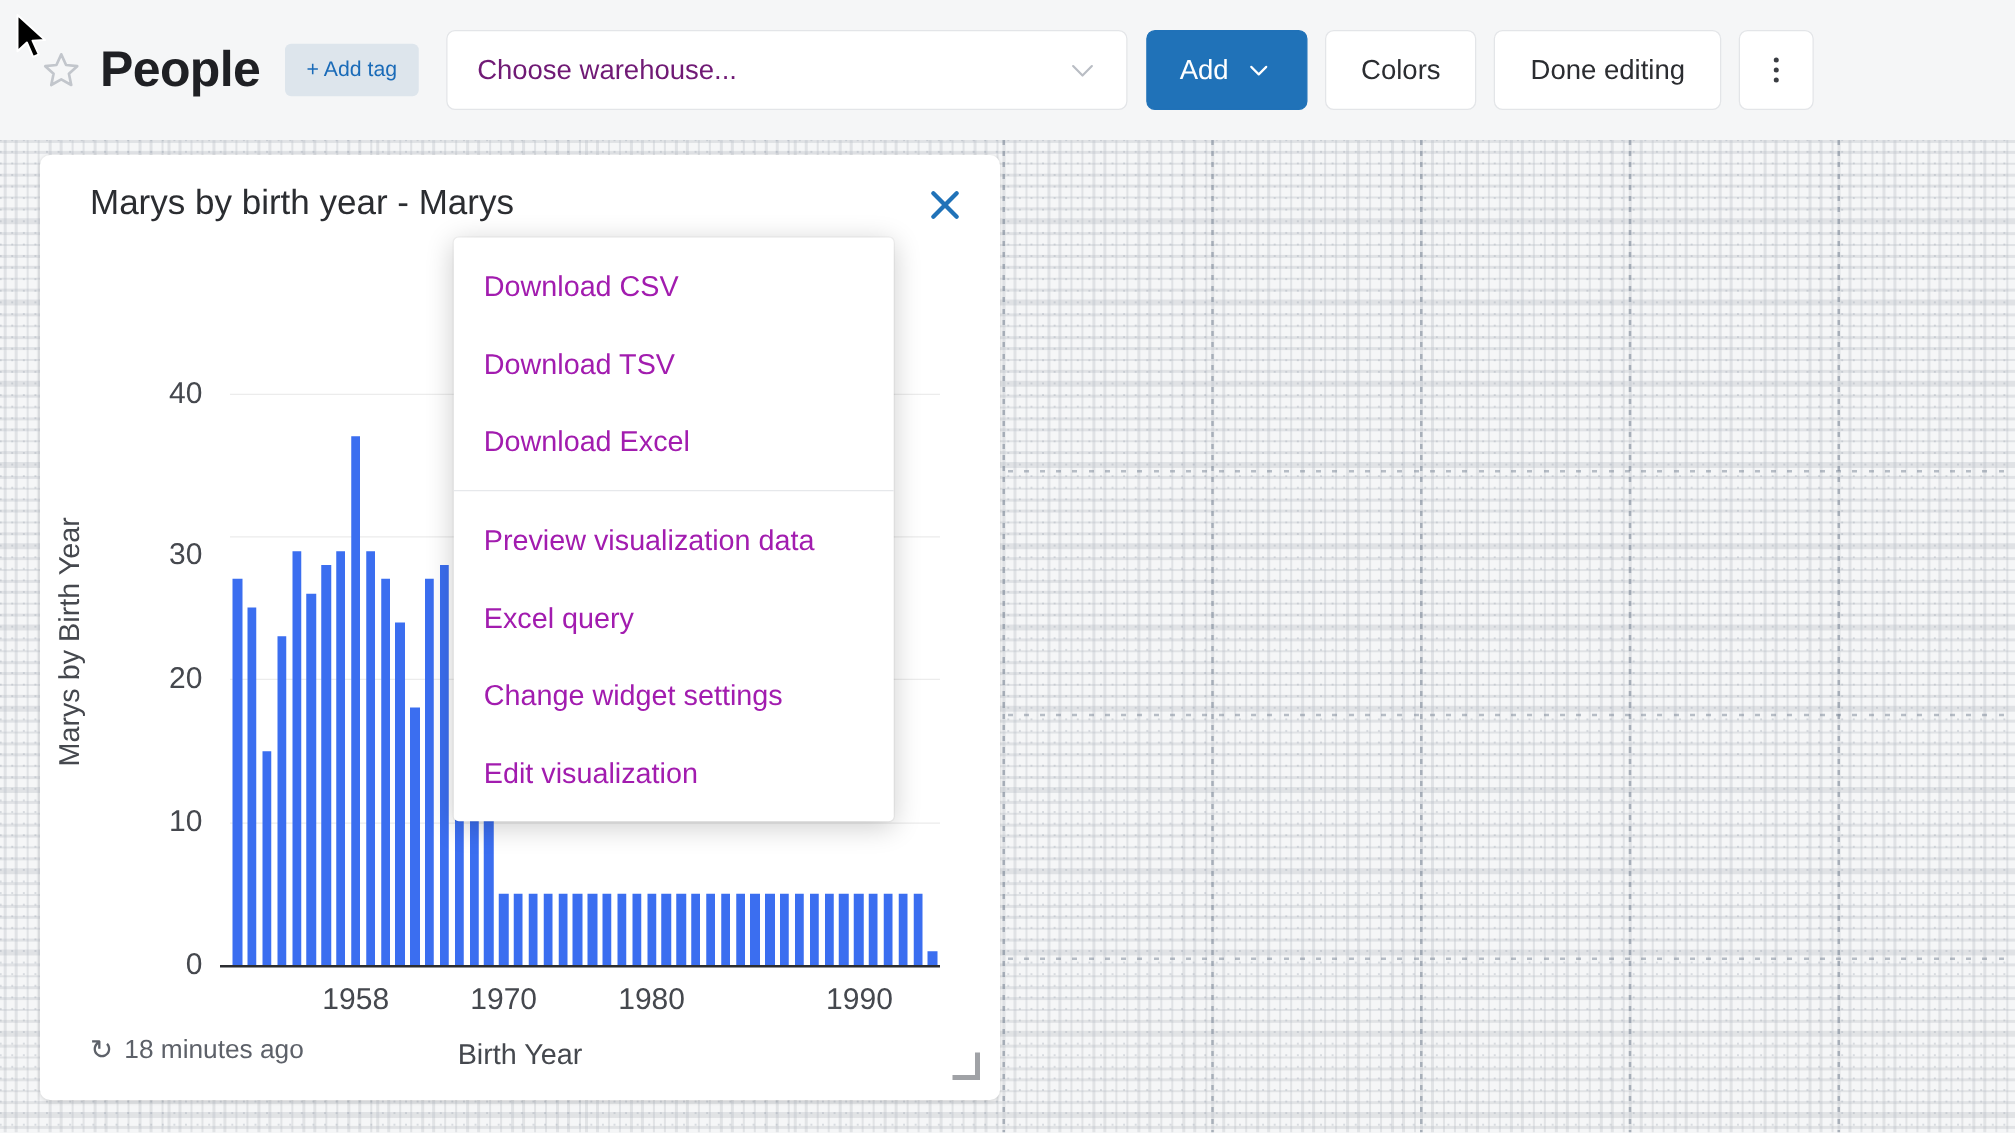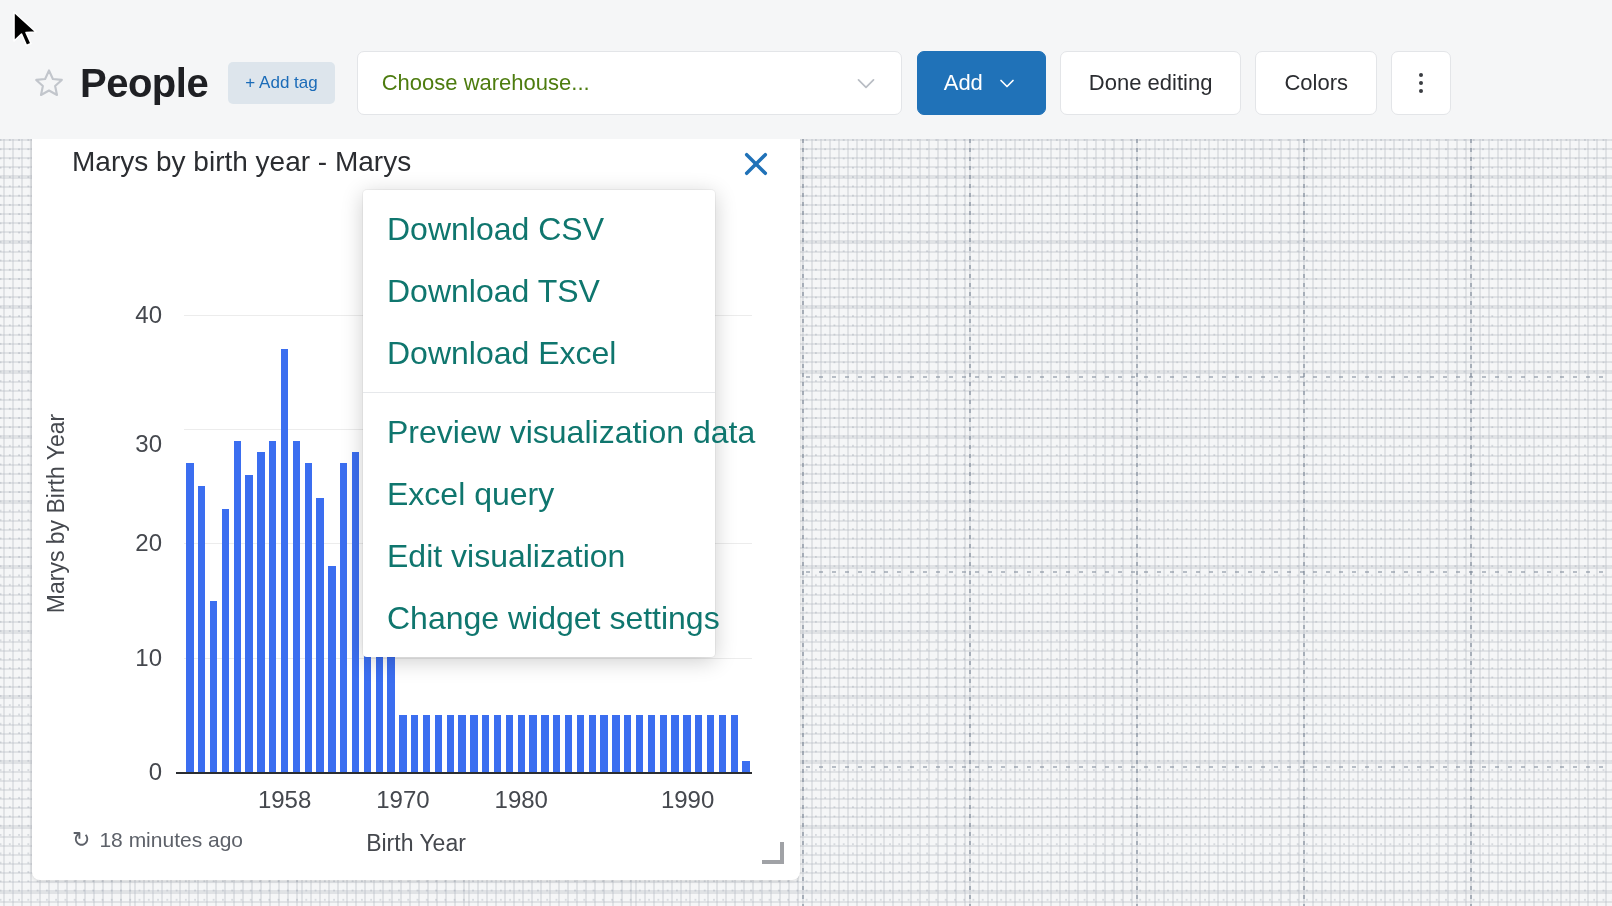--- a/index.html
+++ b/index.html
@@ -48,21 +48,20 @@
         rgba(0,0,0,0) 4px, rgba(0,0,0,0) 13px);
   }
 
   
   .header {
     position: absolute; left: 0; top: 0; width: 1612px; height: 112px;
     background: #f5f6f7;
     display: flex; align-items: center;
     padding-left: 32px; padding-right: 20px;
     z-index: 30;
-    margin-top: 27px;
   }
   .star-btn {
     width: 34px; height: 34px; margin-right: 14px;
     display: flex; align-items: center; justify-content: center;
     cursor: pointer; flex: none;
   }
   .page-title {
     font-size: 40px; font-weight: 700; color: #1f2024;
     letter-spacing: -0.5px; white-space: nowrap; margin-right: 20px;
   }
@@ -72,21 +71,21 @@
     padding: 11px 17px; white-space: nowrap; cursor: pointer;
     margin-right: 22px; flex: none;
   }
   .add-tag .plus { margin-right: 4px; }
   .warehouse-select {
     width: 545px; height: 64px; background: #fff;
     border: 1px solid #e3e5e8; border-radius: 7px;
     display: flex; align-items: center; justify-content: space-between;
     padding: 0 20px 0 24px; cursor: pointer; flex: none; margin-right: 15px;
   }
-  .warehouse-select .ph { font-size: 22px; color: #4d7c0f; }
+  .warehouse-select .ph { font-size: 22px; color: #701a75; }
   .btn {
     height: 64px; border-radius: 7px; border: 1px solid #e3e5e8;
     background: #fff; color: #2b2d31; font-size: 22px;
     display: flex; align-items: center; justify-content: center;
     padding: 0 28px; cursor: pointer; white-space: nowrap;
     flex: none; margin-right: 14px;
   }
   .btn.primary {
     background: #2072b8; border-color: #2072b8; color: #fff;
     padding: 0 26px; gap: 12px;
@@ -159,21 +158,21 @@
 
   
   .menu {
     position: absolute; left: 363px; top: 190px;
     width: 352px; background: #fff; border-radius: 4px;
     box-shadow: 0 4px 22px rgba(0,0,0,0.20), 0 0 0 1px rgba(0,0,0,0.04);
     z-index: 40; padding: 8px 0;
   }
   .menu-item {
     height: 62px; display: flex; align-items: center;
-    padding: 0 24px; font-size: 32px; color: #0f766e;
+    padding: 0 24px; font-size: 23px; color: #a21caf;
     cursor: pointer; white-space: nowrap;
   }
   .menu-sep { height: 1px; background: #e6e8eb; margin: 8px 0; }
 
   
   .cursor { position: absolute; left: 12px; top: 10px; z-index: 60; }
 </style>
 </head>
 <body>
 
@@ -214,25 +213,25 @@
     </div>
 
     <div class="btn primary">
       <span>Add</span>
       <svg width="24" height="24" viewBox="0 0 24 24" fill="none" stroke="#ffffff" stroke-width="1.7">
         <polyline points="6,9.5 12,15.5 18,9.5" stroke-linecap="round" stroke-linejoin="round"></polyline>
       </svg>
     </div>
 
     <div class="btn">
+      <span>Colors</span>
+    </div>
+
+    <div class="btn">
       <span>Done editing</span>
-    </div>
-
-    <div class="btn">
-      <span>Colors</span>
     </div>
 
     <div class="btn kebab">
       <span class="kebab-dots">
         <i></i>
           <i></i>
           <i></i>
       </span>
     </div>
   </div>
@@ -325,21 +324,21 @@
     <div class="resize-handle"></div>
   </div>
 
   <div class="menu" id="menu">
       <div class="menu-item">Download CSV</div>
       <div class="menu-item">Download TSV</div>
       <div class="menu-item">Download Excel</div>
       <div class="menu-sep"></div>
       <div class="menu-item">Preview visualization data</div>
       <div class="menu-item">Excel query</div>
+      <div class="menu-item">Change widget settings</div>
       <div class="menu-item">Edit visualization</div>
-      <div class="menu-item">Change widget settings</div>
     </div>
 
   <svg class="cursor" width="30" height="44" viewBox="0 0 30 44">
     <path d="M2,2 L2,31 L9.5,24 L14.5,35.5 L19,33.5 L14,22.5 L24,22 Z" fill="#000" stroke="#fff" stroke-width="1.6" stroke-linejoin="round"></path>
   </svg>
 
 </div>
 
 </body></html>

